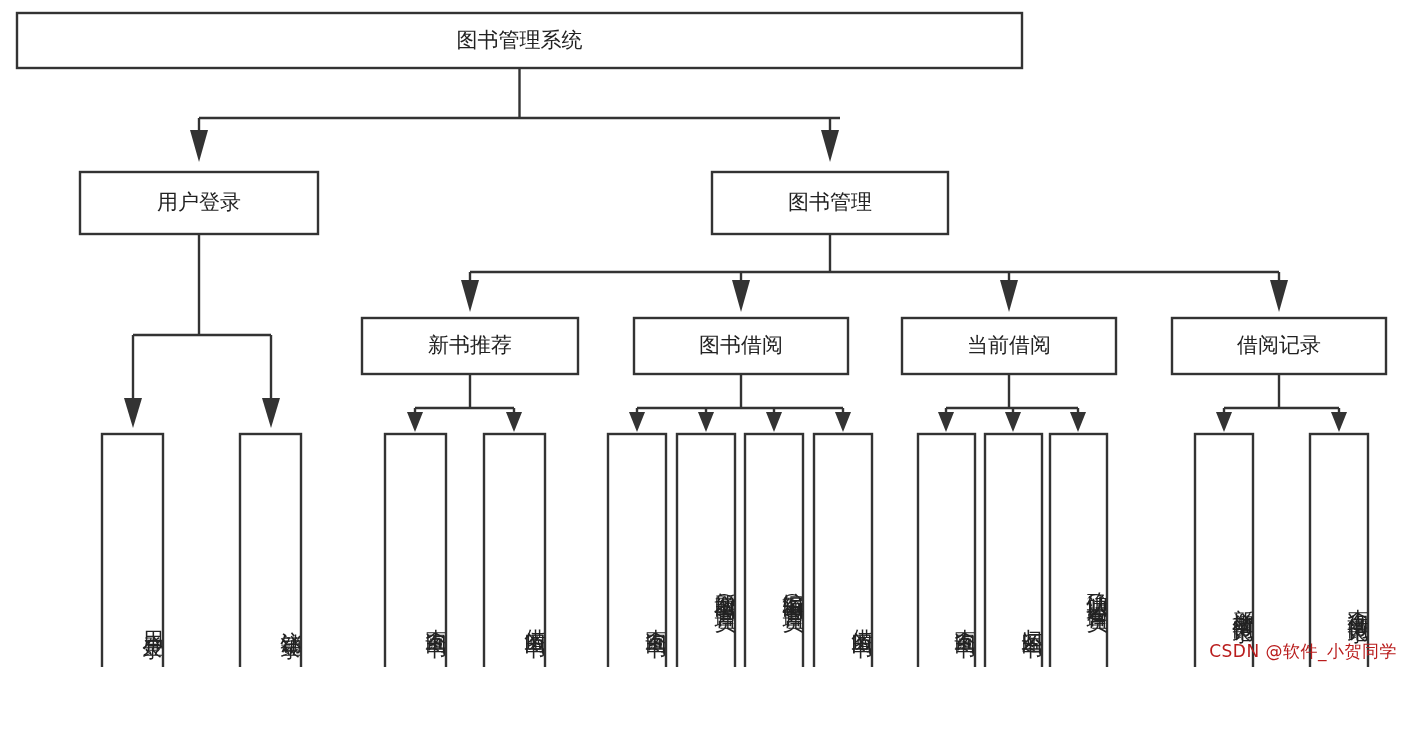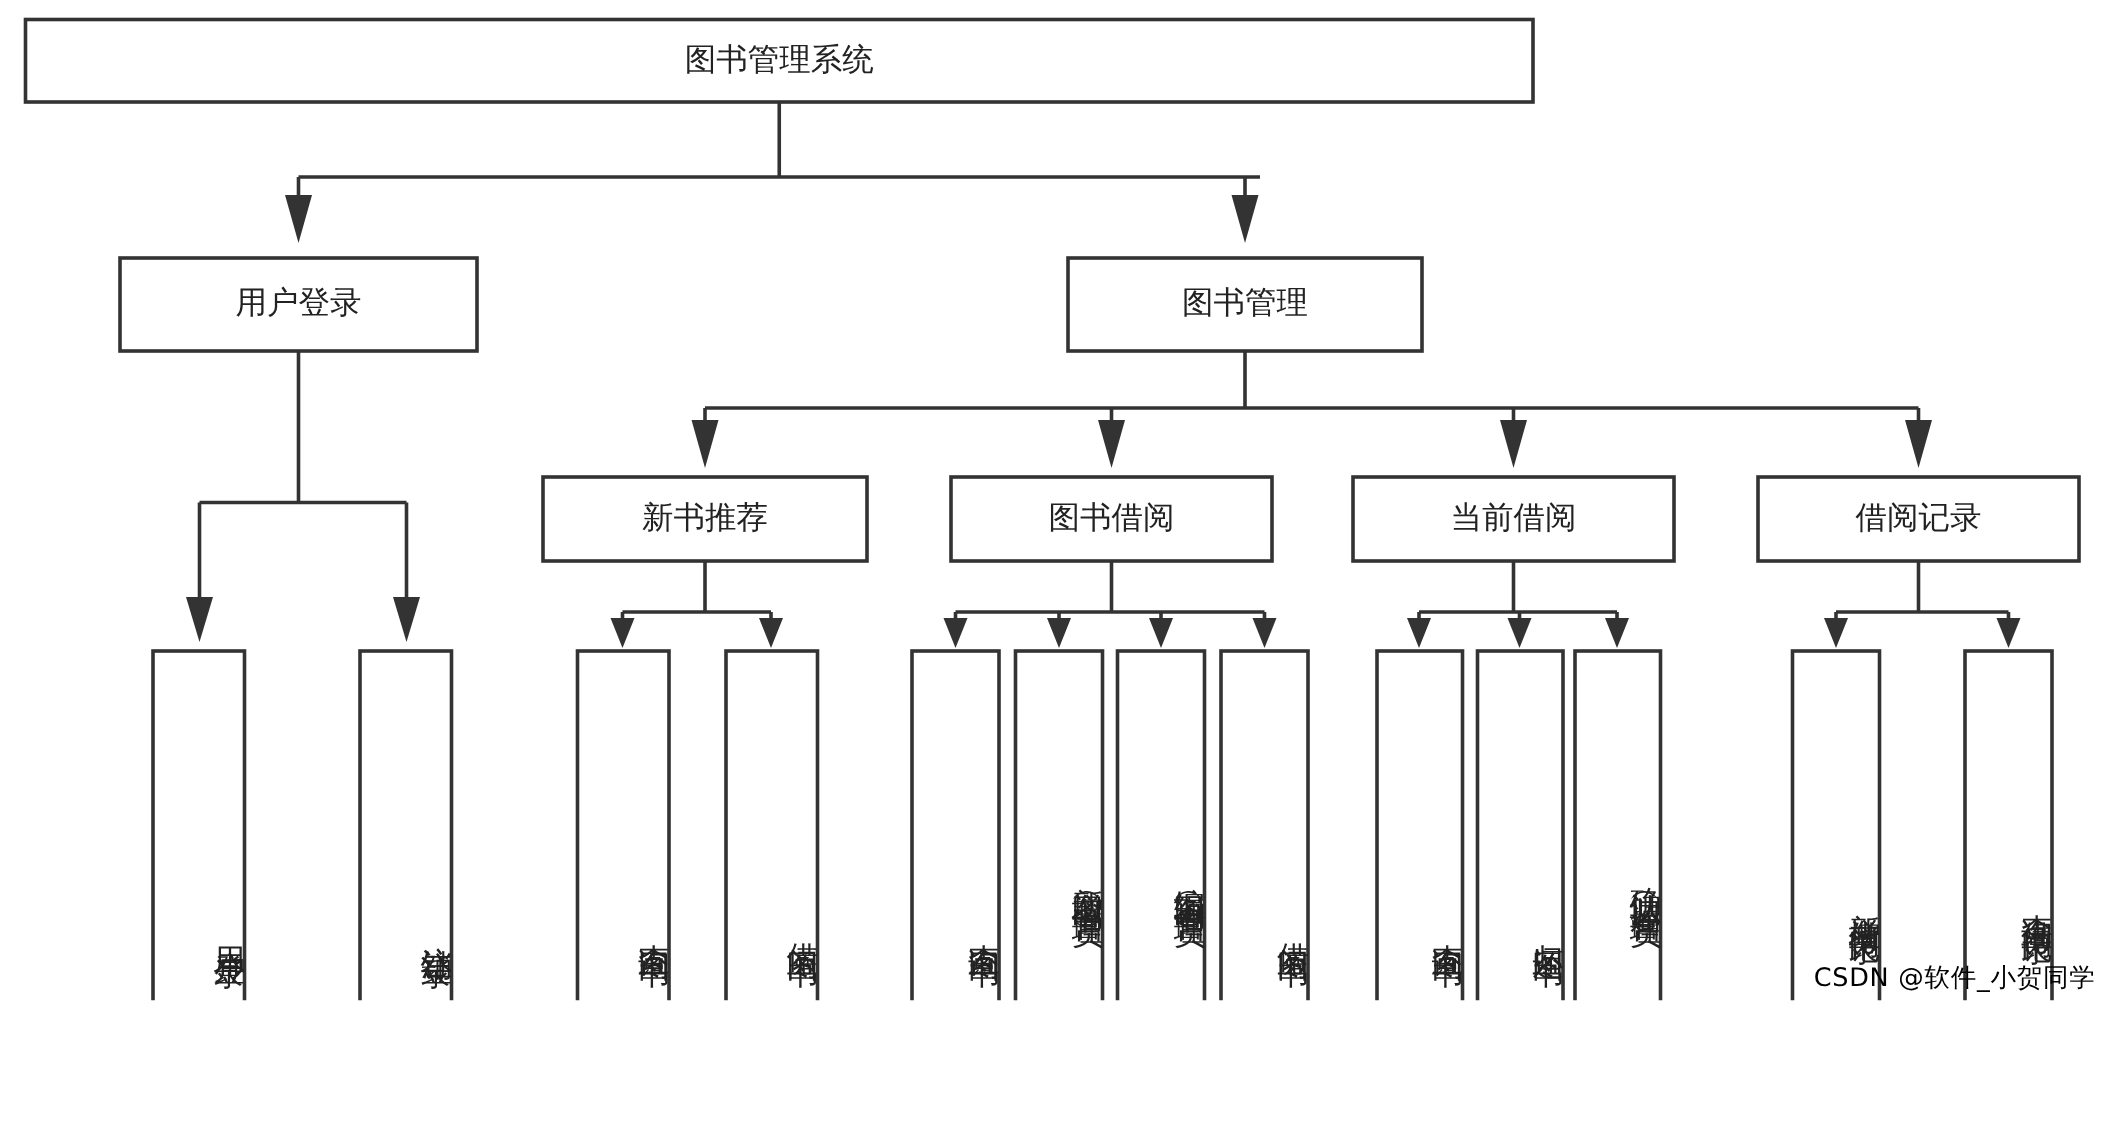--- a/index.html
+++ b/index.html
@@ -61,21 +61,21 @@
     justify-content: center;
     pointer-events: none;
     white-space: nowrap;
   }
   .watermark {
     position: absolute;
     right: 8px;
     bottom: 4px;
     font-family: "DejaVu Sans", "Liberation Sans", sans-serif;
     font-size: 17px;
-    color: #000000;
+    color: #b91c1c;
     letter-spacing: 0.5px;
     user-select: none;
   }
 </style>
 </head>
 <body>
 
 <div id="diagram-root">
 
   <svg id="tree-svg" viewBox="0 0 1405 747">

